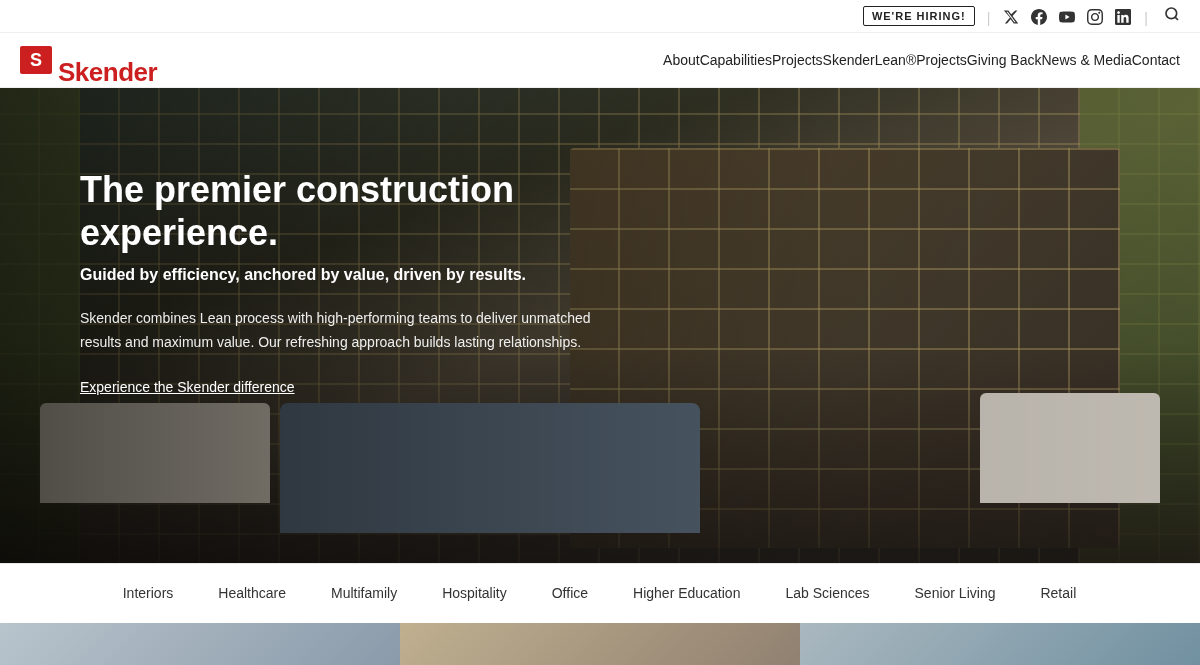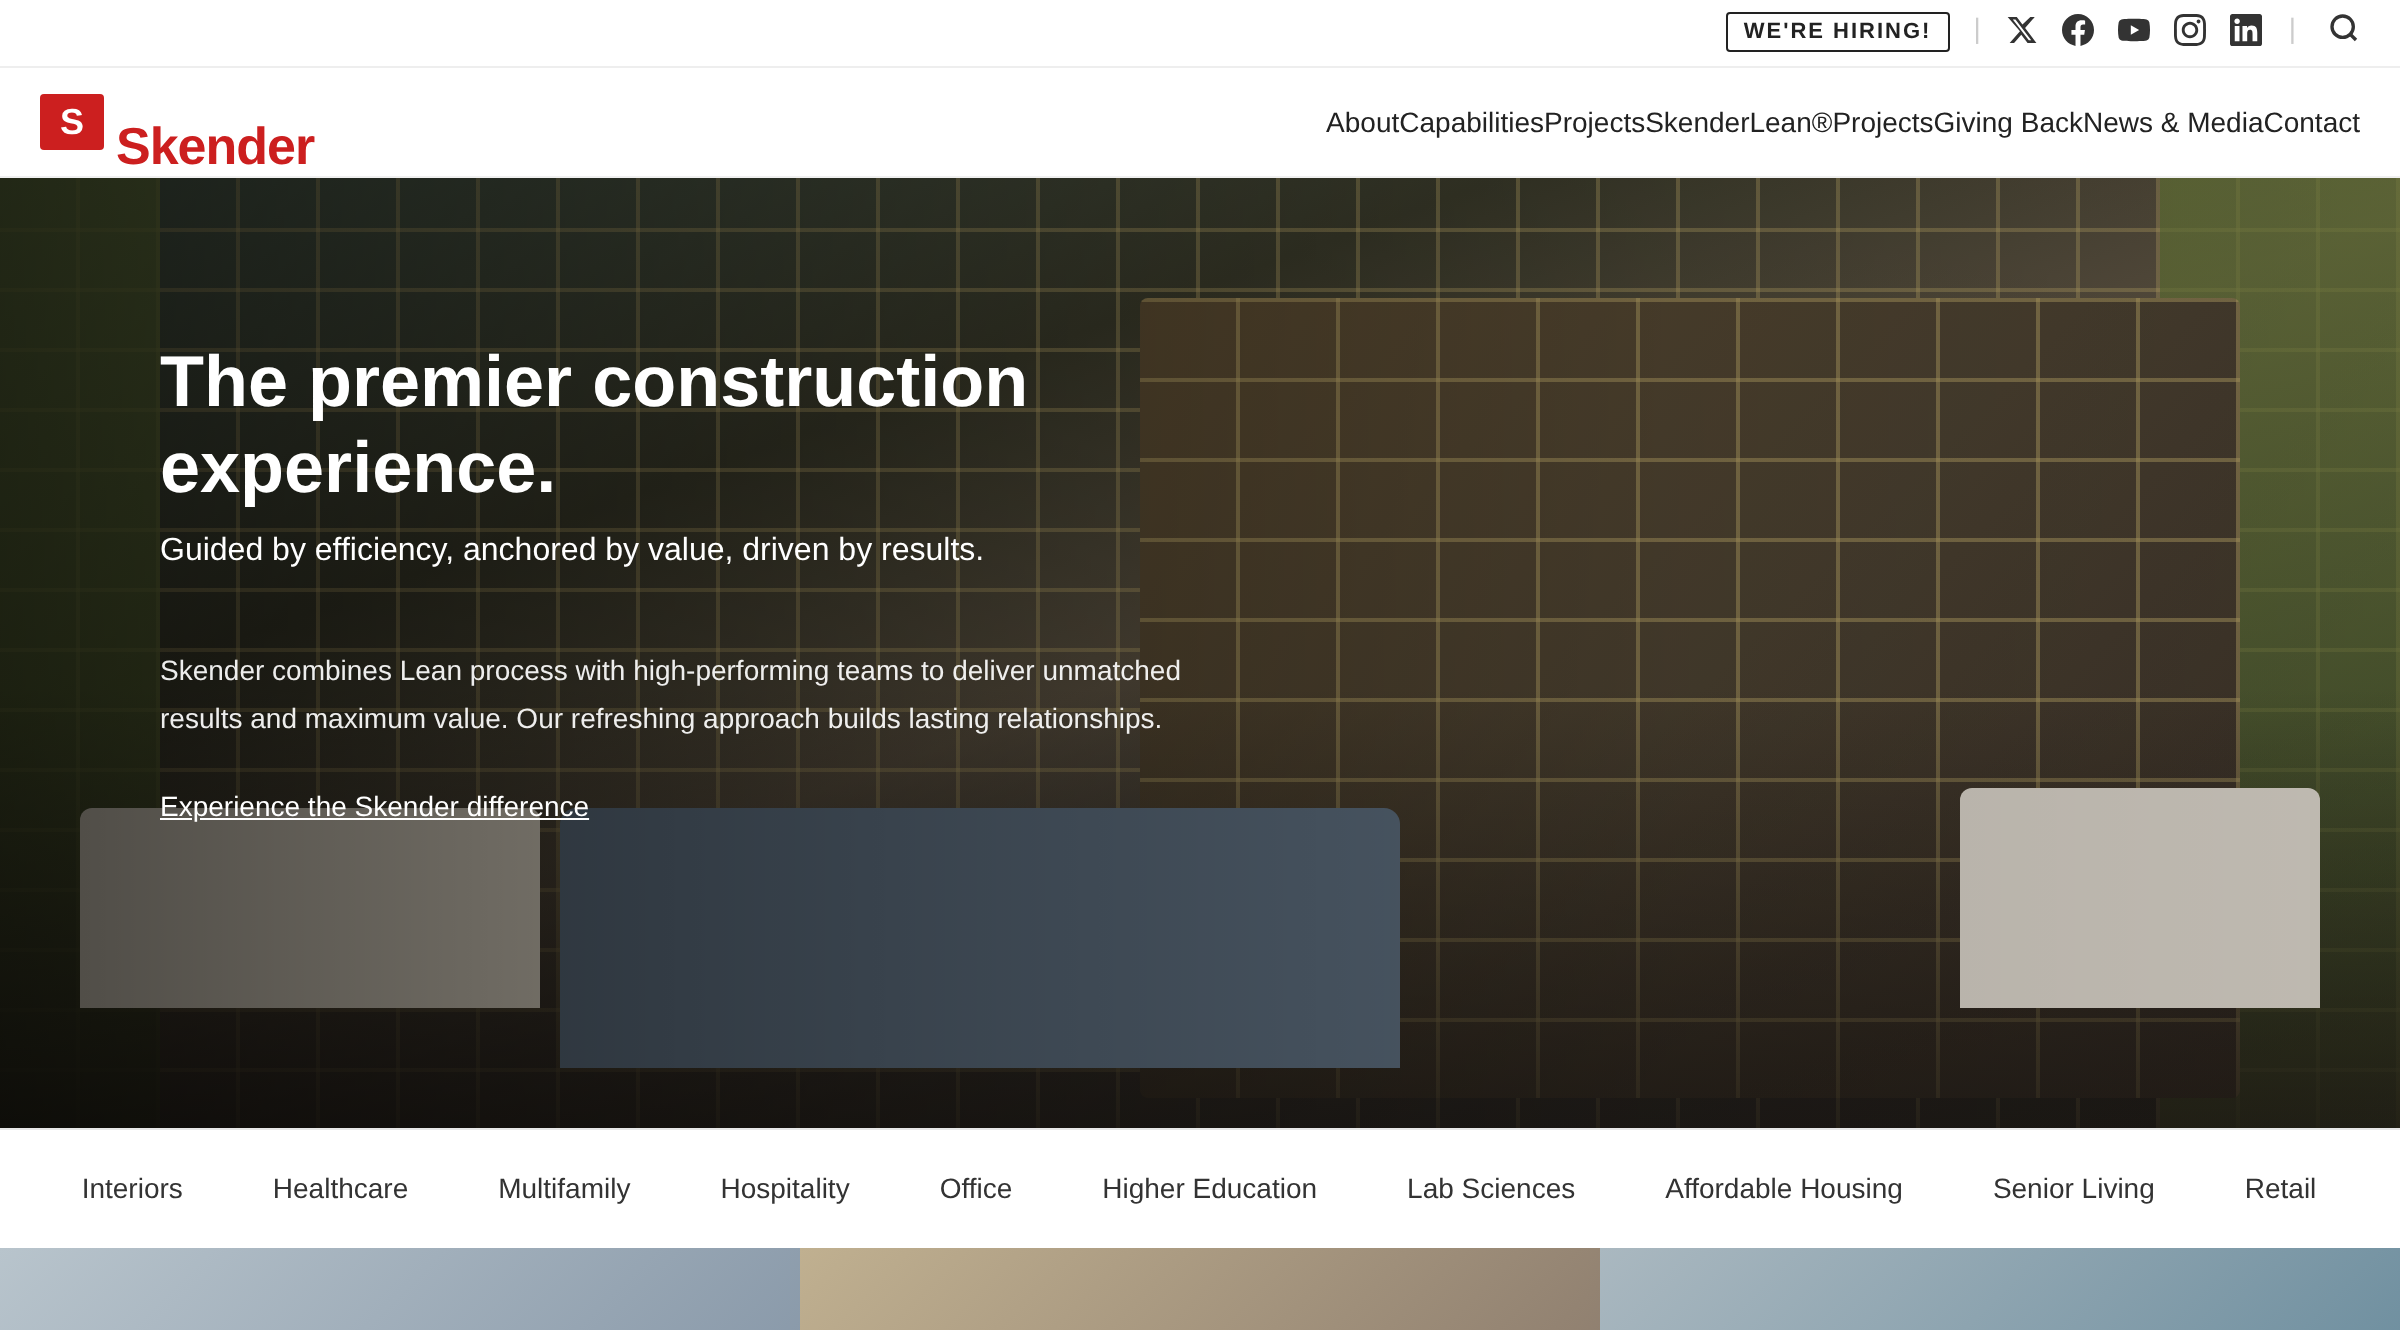--- a/index.html
+++ b/index.html
@@ -2,21 +2,21 @@
 <html><head>
   <meta charset="utf-8">
   <style>
     * { margin: 0; padding: 0; box-sizing: border-box; }
     body { font-family: Arial, sans-serif; width: 1200px; height: 665px; overflow: hidden; background: #fff; }
 
     
     .top-bar {
       background: #fff;
       display: flex;
-      align-items: flex-start;
+      align-items: flex-end;
       justify-content: flex-end;
       padding: 6px 20px;
       border-bottom: 1px solid #eee;
       gap: 12px;
     }
     .hiring-badge {
       font-size: 11px;
       font-weight: bold;
       letter-spacing: 1px;
       color: #222;
@@ -140,21 +140,21 @@
       background: #d5cfc5; border-radius: 6px 6px 0 0; z-index: 0;
     }
 
     .hero-content {
       position: absolute; top: 80px; left: 80px; z-index: 2; color: #fff; max-width: 520px;
     }
     .hero-title {
       font-size: 36px; font-weight: 700; line-height: 1.2; margin-bottom: 10px;
     }
     .hero-subtitle {
-      font-size: 16px; font-weight: 400; margin-bottom: 36px; line-height: 1.4;
+      font-size: 16px; font-weight: 700; margin-bottom: 20px; line-height: 1.4;
     }
     .hero-body {
       font-size: 14px; line-height: 1.7; margin-bottom: 24px; font-weight: 400;
       color: rgba(255,255,255,0.92);
     }
     .hero-cta {
       font-size: 14px; color: #fff; text-decoration: underline; cursor: pointer;
       font-weight: 400;
     }
 
@@ -270,21 +270,20 @@
 </section>
 
 <nav class="categories-bar">
   <span class="cat-item">Interiors</span>
   <span class="cat-item">Healthcare</span>
   <span class="cat-item">Multifamily</span>
   <span class="cat-item">Hospitality</span>
   <span class="cat-item">Office</span>
   <span class="cat-item">Higher Education</span>
   <span class="cat-item">Lab Sciences</span>
-  <span class="cat-item">Affordable Housing</span>
   <span class="cat-item">Senior Living</span>
   <span class="cat-item">Retail</span>
 </nav>
 
 <div class="preview-strip">
   <div class="preview-tile"></div>
   <div class="preview-tile"></div>
   <div class="preview-tile"></div>
 </div>
 

